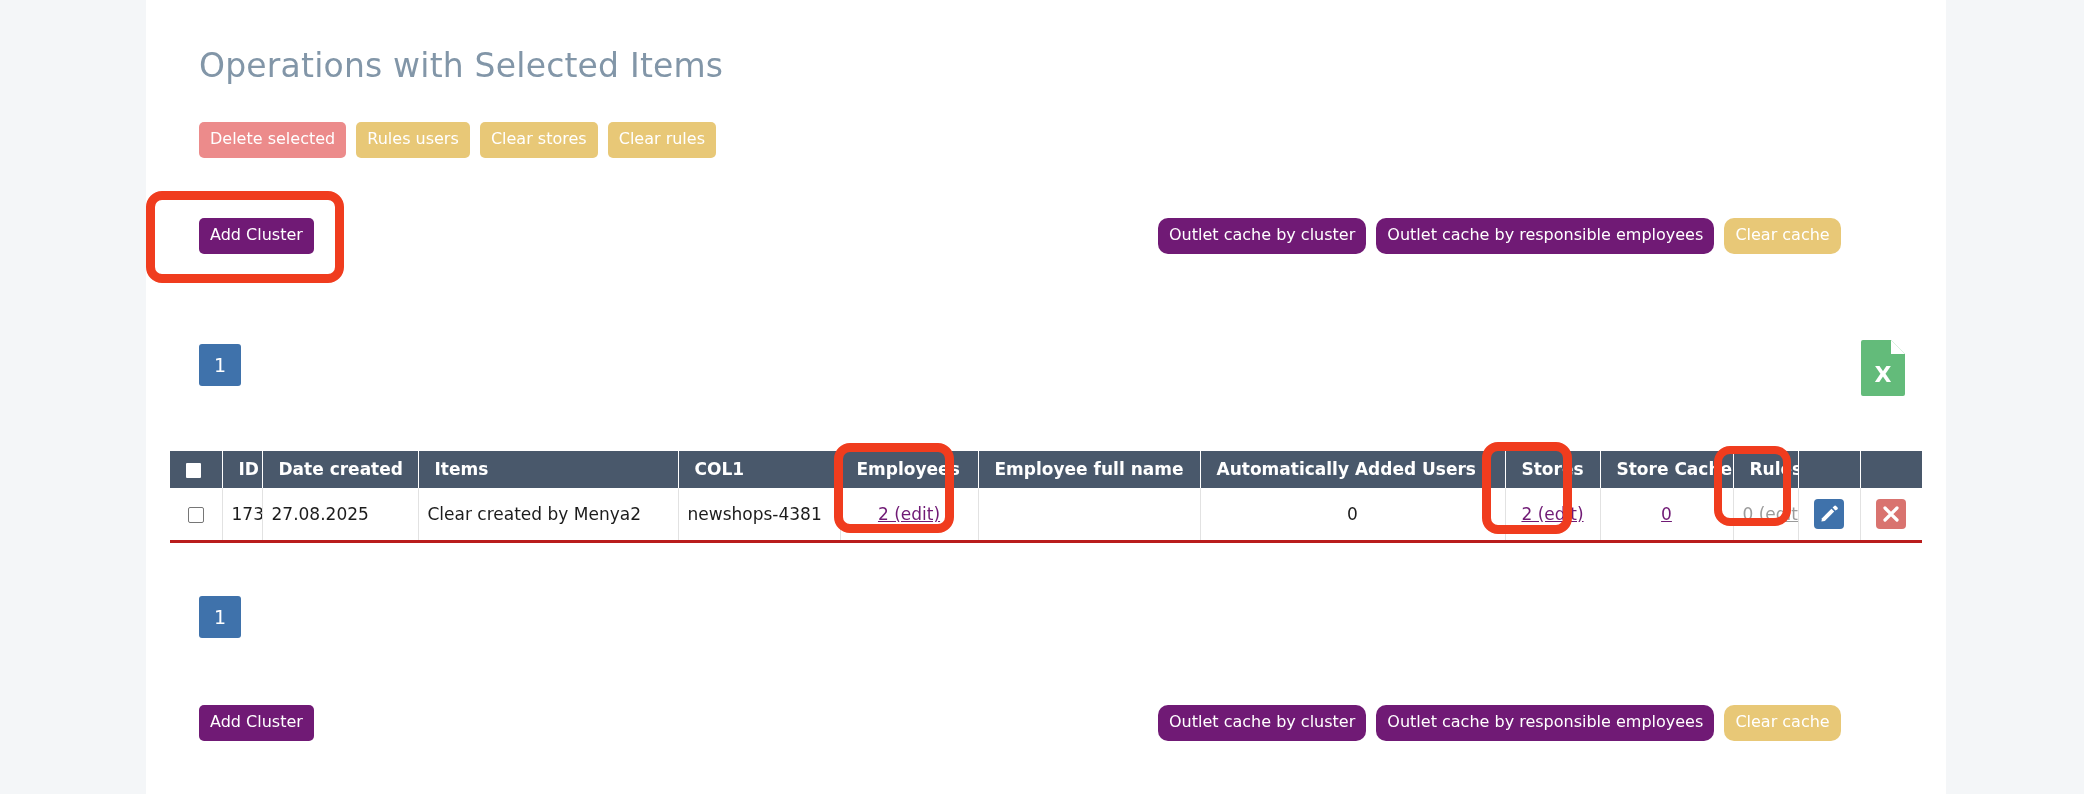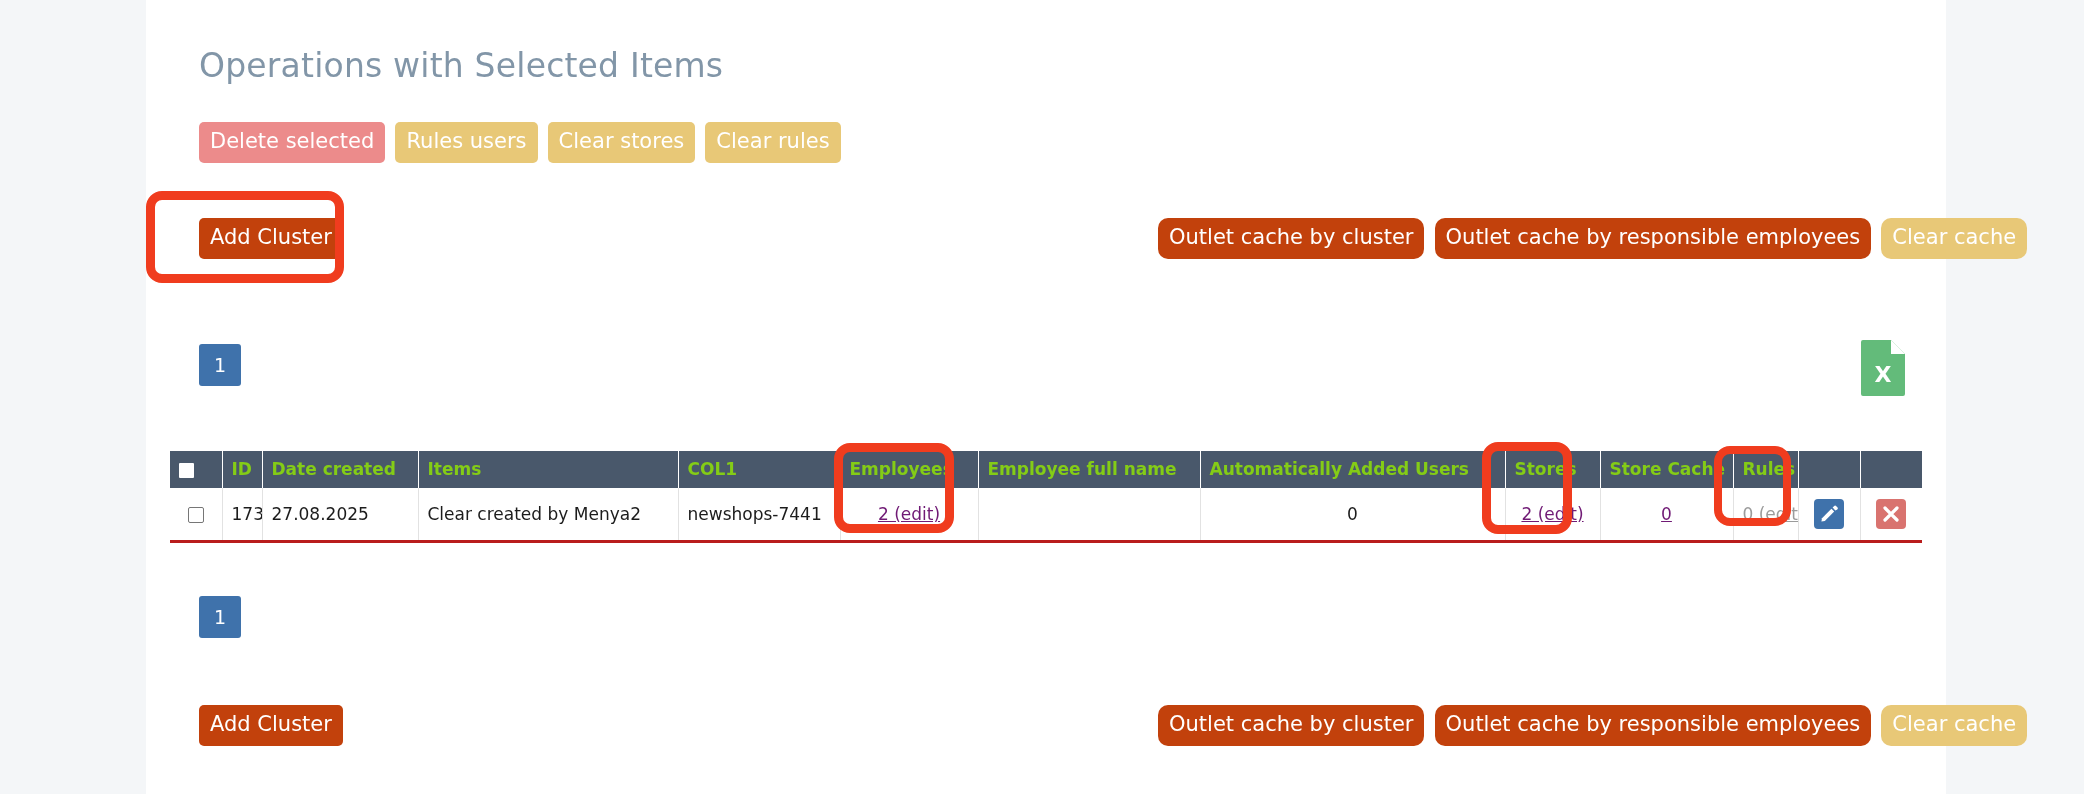--- a/index.html
+++ b/index.html
@@ -30,31 +30,31 @@
     font-size: 33px; color: #8296a8; font-weight: 400;
     letter-spacing: .2px;
     font-family: "DejaVu Sans", sans-serif;
   }
   
   .btn {
     display: inline-block;
     border: none; outline: none;
     border-radius: 5px;
     color: #ffffff;
-    font-size: 21px;
+    font-size: 16px;
     font-family: "DejaVu Sans", sans-serif;
     line-height: 1;
     padding: 9px 11px 11px 11px;
     cursor: pointer;
     vertical-align: top;
     white-space: nowrap;
   }
   .btn-red    { background: #ec8b8b; }
   .btn-yellow { background: #e8c877; }
-  .btn-cyan   { background: #c2410c; text-align: right; }
+  .btn-cyan   { background: #701a75; text-align: right; }
 
   .ops-row {
     position: absolute; left: 53px; top: 122px;
     white-space: nowrap;
   }
   .ops-row .btn { margin-right: 5px; }
 
   .cluster-row-1 { position: absolute; left: 53px; top: 218px; }
   .cluster-row-2 { position: absolute; left: 53px; top: 705px; }
 
@@ -86,25 +86,25 @@
   
   .grid {
     position: absolute; left: 24px; top: 451px;
     width: 1752px;
     border-collapse: collapse;
     font-size: 17px;
     table-layout: fixed;
   }
   .grid th {
     background: #49586b;
-    color: #84cc16;
+    color: #ffffff;
     font-size: 17px;
     font-weight: bold;
     text-align: left;
-    padding: 8px 9px 9px 9px;
+    padding: 8px 9px 9px 16px;
     height: 36px;
     border-right: 1px solid #ffffff;
     white-space: nowrap;
     overflow: hidden;
   }
   .grid th:last-child { border-right: none; }
   .grid td {
     background: #ffffff;
     color: #1c1c1c;
     padding: 11px 9px;
@@ -243,21 +243,21 @@
         </tr>
       </thead>
       <tbody>
         <tr>
           <td class="c-center">
             <span class="chk"></span>
           </td>
           <td class="c-center">173</td>
           <td>27.08.2025</td>
           <td>Clear created by Menya2</td>
-          <td>newshops-7441</td>
+          <td>newshops-4381</td>
           <td class="c-center">
             <span class="cell-link">2 (edit)</span>
           </td>
           <td></td>
           <td class="c-center">0</td>
           <td class="c-center">
             <span class="cell-link">2 (edit)</span>
           </td>
           <td class="c-center">
             <span class="cell-link">0</span>

